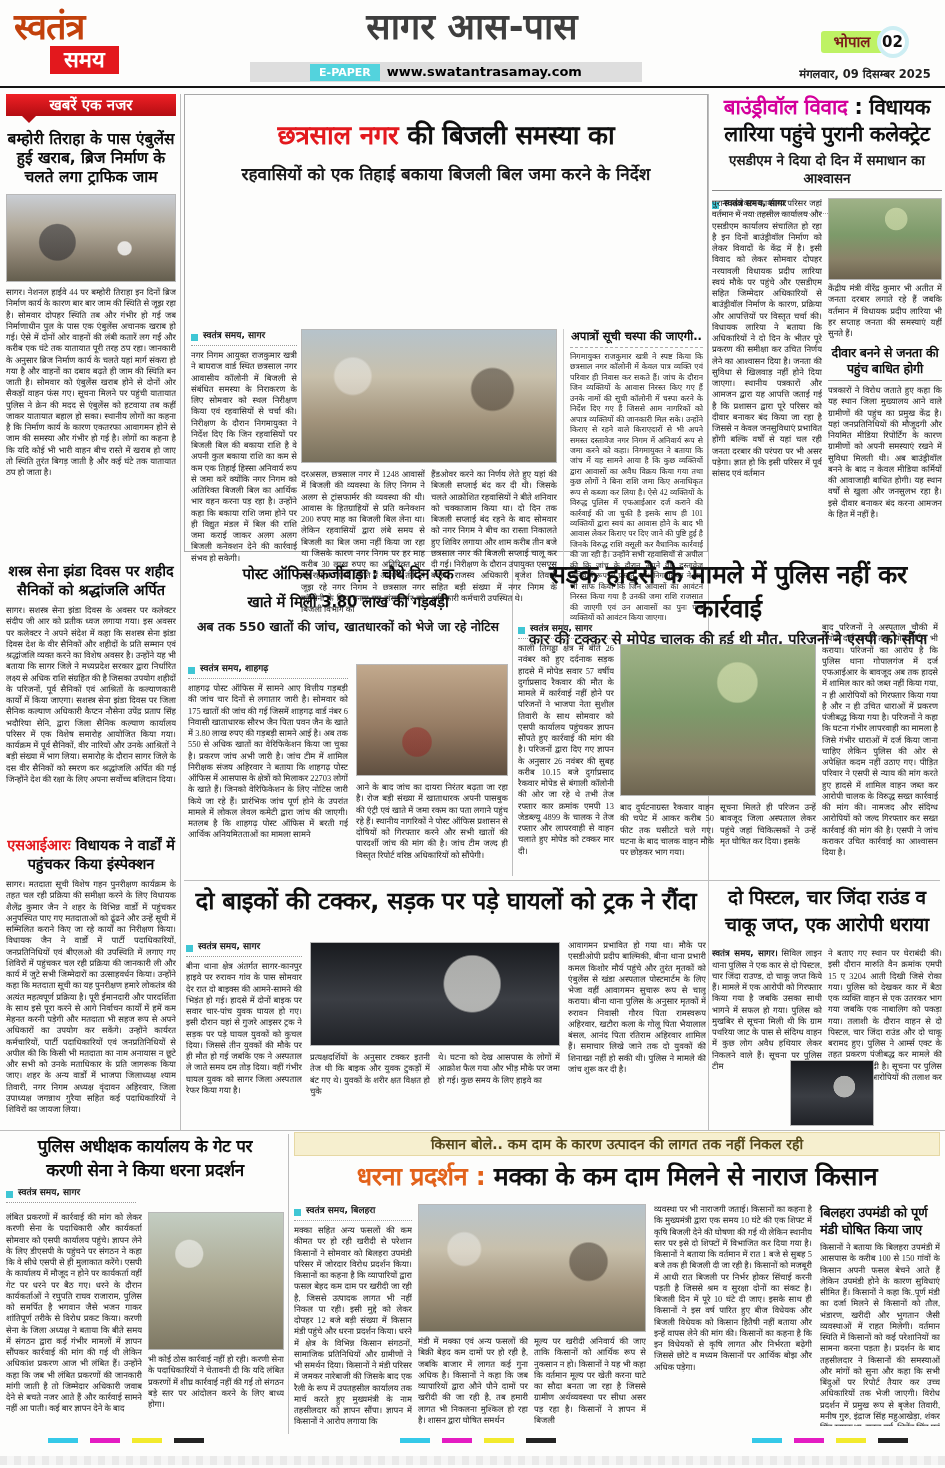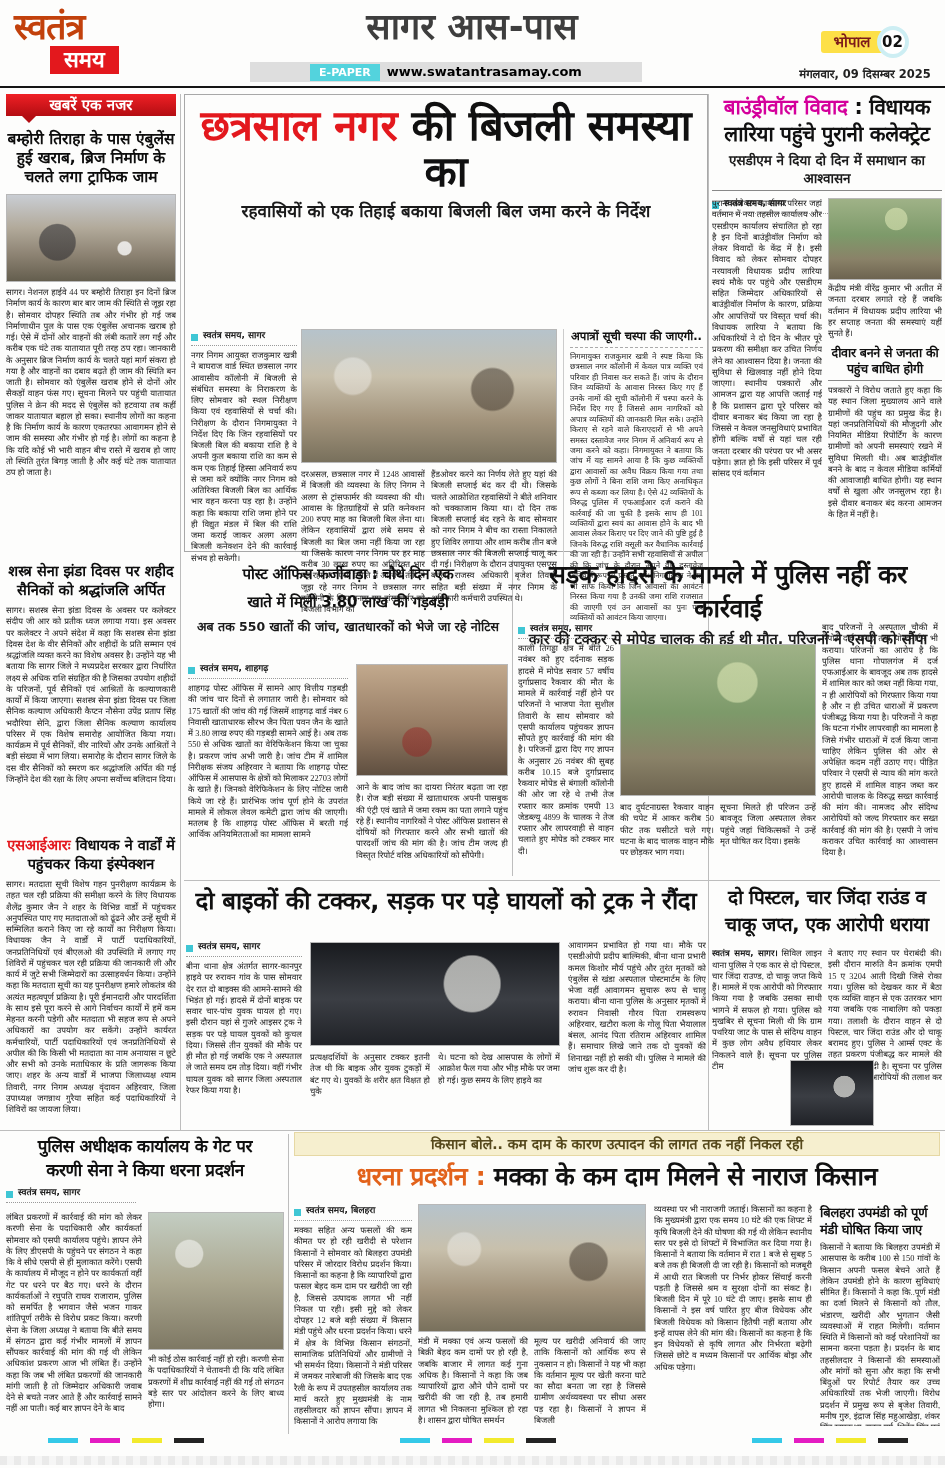--- a/index.html
+++ b/index.html
@@ -9,21 +9,21 @@
   .abs{position:absolute}
 
   
   .logo-top{font:800 36px/38px "DejaVu Sans",sans-serif;color:#c2410c;letter-spacing:-1px}
   .logo-bottom{display:inline-block;margin-left:36px;background:#e3181d;color:#fff;
                font:800 22px/26px "DejaVu Sans",sans-serif;padding:1px 14px}
   .section-title{font:800 36px/42px "DejaVu Sans",sans-serif;color:#3e3e3e;text-align:center}
   .epaper-bar{background:#dedede;display:flex;align-items:center;justify-content:center;gap:7px}
   .epaper-chip{background:#53d3dd;color:#fff;font:800 11px/15px "DejaVu Sans",sans-serif;padding:1px 9px}
   .site{font:700 13px/16px "DejaVu Sans",sans-serif;color:#000000}
-  .ed-pill{background:#fde047;border-radius:3px;padding:2px 12px;color:#7c1b1b;
+  .ed-pill{background:#bef264;border-radius:3px;padding:2px 12px;color:#7c1b1b;
            font:800 15px/18px "DejaVu Sans",sans-serif}
   .ed-circle{width:32px;height:32px;border-radius:50%;background:#fff;border:4px solid #cdeef3;
              display:flex;align-items:center;justify-content:center;margin-left:-6px;
              font:800 15px/15px "DejaVu Sans",sans-serif;color:#111}
   .ed-date{font:700 11.5px/14px "DejaVu Sans",sans-serif;color:#222;text-align:center;margin-top:9px}
   .head-rule{background:#151515}
 
   
   .hl{font-family:"DejaVu Sans",sans-serif;font-weight:800;color:#101010;text-align:center;letter-spacing:-.3px}
   .sub{font-family:"DejaVu Sans",sans-serif;font-weight:700;color:#1b1b1b;text-align:center}
@@ -118,21 +118,21 @@
     <div class="btxt" style="margin-top:5px;height:268px">सागर। नेशनल हाईवे 44 पर बम्होरी तिराहा इन दिनों ब्रिज निर्माण कार्य के कारण बार बार जाम की स्थिति से जूझ रहा है। सोमवार दोपहर स्थिति तब और गंभीर हो गई जब निर्माणाधीन पुल के पास एक एंबुलेंस अचानक खराब हो गई। ऐसे में दोनों ओर वाहनों की लंबी कतारें लग गईं और करीब एक घंटे तक यातायात पूरी तरह ठप रहा। जानकारी के अनुसार ब्रिज निर्माण कार्य के चलते यहां मार्ग संकरा हो गया है और वाहनों का दबाव बढ़ते ही जाम की स्थिति बन जाती है। सोमवार को एंबुलेंस खराब होने से दोनों ओर सैकड़ों वाहन फंस गए। सूचना मिलने पर पहुंची यातायात पुलिस ने क्रेन की मदद से एंबुलेंस को हटवाया तब कहीं जाकर यातायात बहाल हो सका। स्थानीय लोगों का कहना है कि निर्माण कार्य के कारण एकतरफा आवागमन होने से जाम की समस्या और गंभीर हो गई है। लोगों का कहना है कि यदि कोई भी भारी वाहन बीच रास्ते में खराब हो जाए तो स्थिति तुरंत बिगड़ जाती है और कई घंटे तक यातायात ठप हो जाता है।</div>
     <div class="lr-h" style="margin-top:7px;font-size:14.5px">शस्त्र सेना झंडा दिवस पर शहीद सैनिकों को श्रद्धांजलि अर्पित</div>
     <div class="btxt" style="margin-top:5px;height:224px">सागर। सशस्त्र सेना झंडा दिवस के अवसर पर कलेक्टर संदीप जी आर को प्रतीक ध्वज लगाया गया। इस अवसर पर कलेक्टर ने अपने संदेश में कहा कि सशस्त्र सेना झंडा दिवस देश के वीर सैनिकों और शहीदों के प्रति सम्मान एवं श्रद्धांजलि व्यक्त करने का विशेष अवसर है। उन्होंने यह भी बताया कि सागर जिले ने मध्यप्रदेश सरकार द्वारा निर्धारित लक्ष्य से अधिक राशि संग्रहित की है जिसका उपयोग शहीदों के परिजनों, पूर्व सैनिकों एवं आश्रितों के कल्याणकारी कार्यों में किया जाएगा। सशस्त्र सेना झंडा दिवस पर जिला सैनिक कल्याण अधिकारी कैप्टन नौसेना उपेंद्र प्रताप सिंह भदौरिया सेनि, द्वारा जिला सैनिक कल्याण कार्यालय परिसर में एक विशेष समारोह आयोजित किया गया। कार्यक्रम में पूर्व सैनिकों, वीर नारियों और उनके आश्रितों ने बड़ी संख्या में भाग लिया। समारोह के दौरान सागर जिले के दस वीर सैनिकों को स्मरण कर श्रद्धांजलि अर्पित की गई जिन्होंने देश की रक्षा के लिए अपना सर्वोच्च बलिदान दिया।</div>
     <div class="lr-h" style="margin-top:7px;font-size:14.5px">
       <span class="accent-red">एसआईआरः</span><span> विधायक ने वार्डों में पहुंचकर किया इंस्पेक्शन</span>
     </div>
     <div class="btxt" style="margin-top:5px;height:238px">सागर। मतदाता सूची विशेष गहन पुनरीक्षण कार्यक्रम के तहत चल रही प्रक्रिया की समीक्षा करने के लिए विधायक शैलेंद्र कुमार जैन ने शहर के विभिन्न वार्डों में पहुंचकर अनुपस्थित पाए गए मतदाताओं को ढूंढने और उन्हें सूची में सम्मिलित कराने किए जा रहे कार्यों का निरीक्षण किया। विधायक जैन ने वार्डों में पार्टी पदाधिकारियों, जनप्रतिनिधियों एवं बीएलओ की उपस्थिति में लगाए गए शिविरों में पहुंचकर चल रही प्रक्रिया की जानकारी ली और कार्य में जुटे सभी जिम्मेदारों का उत्साहवर्धन किया। उन्होंने कहा कि मतदाता सूची का यह पुनरीक्षण हमारे लोकतंत्र की अत्यंत महत्वपूर्ण प्रक्रिया है। पूरी ईमानदारी और पारदर्शिता के साथ इसे पूरा करने से आगे निर्वाचन कार्यों में हमें कम मेहनत करनी पड़ेगी और मतदाता भी सहज रूप से अपने अधिकारों का उपयोग कर सकेंगे। उन्होंने कार्यरत कर्मचारियों, पार्टी पदाधिकारियों एवं जनप्रतिनिधियों से अपील की कि किसी भी मतदाता का नाम अनायास न छूटे और सभी को उनके मताधिकार के प्रति जागरूक किया जाए। शहर के अन्य वार्डों में भाजपा जिलाध्यक्ष श्याम तिवारी, नगर निगम अध्यक्ष वृंदावन अहिरवार, जिला उपाध्यक्ष जगन्नाथ गुरैया सहित कई पदाधिकारियों ने शिविरों का जायजा लिया।</div>
   </div>
 
   <div class="abs" style="left:184px;top:94px;width:524px;height:458px;border:1px solid #a8a8a8">
-    <div class="hl" style="margin-top:8px;font-size:42px;line-height:46px">
+    <div class="hl" style="margin-top:17px;font-size:26px;line-height:46px">
       <div><span class="accent-red">छत्रसाल नगर</span><span> की बिजली समस्या का</span></div>
     </div>
     <div class="sub" style="margin-top:4px;font-size:17px">रहवासियों को एक तिहाई बकाया बिजली बिल जमा करने के निर्देश</div>
     <div class="abs" style="left:0;top:234px;width:522px;height:316px">
       <div class="abs" style="left:6px;top:0;width:106px;height:316px">
         <div class="byline">
             <span class="sq"></span>
             <span>स्वतंत्र समय, सागर</span>
           </div>
         <div class="btxt" style="margin-top:4px;height:290px">नगर निगम आयुक्त राजकुमार खत्री ने बाघराज वार्ड स्थित छत्रसाल नगर आवासीय कॉलोनी में बिजली से संबंधित समस्या के निराकरण के लिए सोमवार को स्थल निरीक्षण किया एवं रहवासियों से चर्चा की। निरीक्षण के दौरान निगमायुक्त ने निर्देश दिए कि जिन रहवासियों पर बिजली बिल की बकाया राशि है वे अपनी कुल बकाया राशि का कम से कम एक तिहाई हिस्सा अनिवार्य रूप से जमा करें क्योंकि नगर निगम को अतिरिक्त बिजली बिल का आर्थिक भार वहन करना पड़ रहा है। उन्होंने कहा कि बकाया राशि जमा होने पर ही विद्युत मंडल में बिल की राशि जमा कराई जाकर अलग अलग बिजली कनेक्शन देने की कार्रवाई संभव हो सकेगी।</div>

